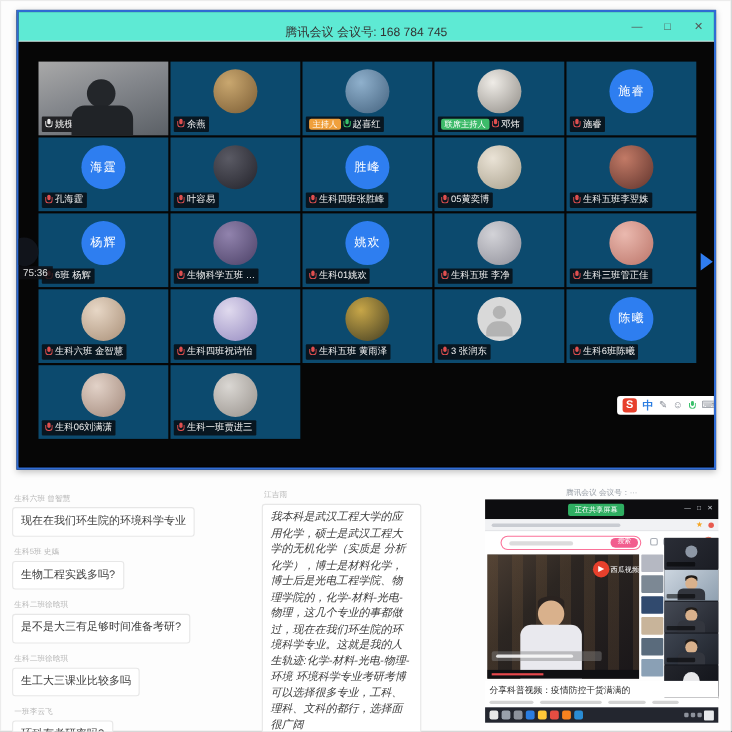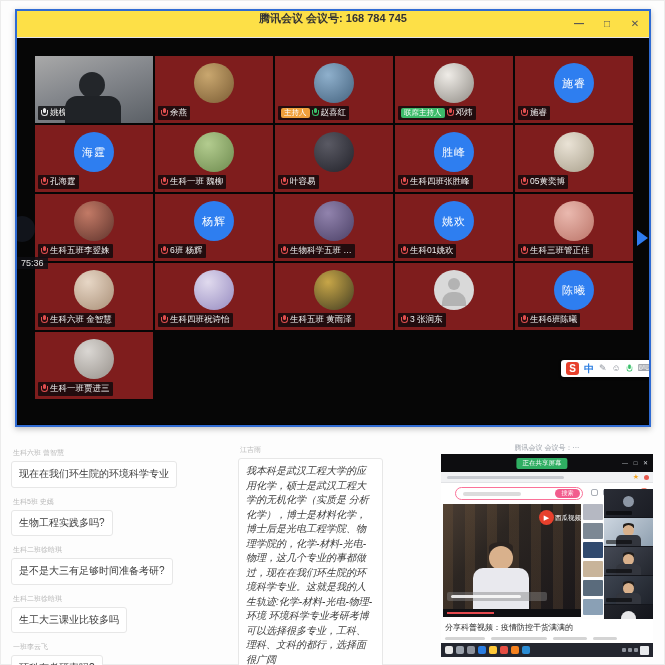--- a/index.html
+++ b/index.html
@@ -3,28 +3,28 @@
 <meta charset="utf-8">
 <style>
   html,body{margin:0;padding:0;background:#fff;}
   body{width:665px;height:665px;position:relative;overflow:hidden;
        font-family:"Liberation Sans","DejaVu Sans",sans-serif;}
   .page{position:absolute;inset:0;border:1px solid #ececec;background:#fdfdfd;}
 
   
   .tm-window{position:absolute;left:14px;top:8px;width:632px;height:414px;
     border:2px solid #2f6bd3;background:#000;box-shadow:0 2px 6px rgba(0,0,0,.25);}
-  .titlebar{height:26px;background:#fde047;position:relative;display:flex;align-items:flex-start;border-bottom:1px solid #e3e3e3;font-weight:bold;}
+  .titlebar{height:26px;background:#5eead4;position:relative;display:flex;align-items:flex-end;border-bottom:1px solid #e3e3e3;}
   .titlebar .t{position:absolute;left:0;right:0;text-align:center;font-size:11px;color:#333;}
   .winctl{margin-left:auto;display:flex;}
   .winctl span{width:28px;text-align:center;font-size:10px;color:#555;line-height:25px;cursor:default;}
   .content{position:relative;height:386px;background:#060606;overflow:hidden;}
 
   .grid{position:absolute;left:18px;top:18px;display:grid;grid-template-columns:repeat(5,118px);grid-auto-rows:67px;gap:2px;}
-  .cell{position:relative;background:#7f1d1d;overflow:hidden;}
+  .cell{position:relative;background:#0c4a6e;overflow:hidden;}
   .av{width:40px;height:40px;border-radius:50%;position:absolute;left:50%;top:7px;transform:translateX(-50%);background:#444;}
   .av.init{background:#2e7ef0;color:#fff;font-size:11px;text-align:center;line-height:40px;letter-spacing:1px;}
   .av.ph{background:#d9d9d9;}
   .av.ph::before{content:"";position:absolute;left:14px;top:8px;width:12px;height:12px;border-radius:50%;background:#b3b3b3;}
   .av.ph::after{content:"";position:absolute;left:8px;top:22px;width:24px;height:14px;border-radius:10px 10px 0 0;background:#b3b3b3;}
   .cell.video{background:linear-gradient(160deg,#a9a9a9 0%,#84878c 45%,#5b6066 100%);}
   .cell.video::before{content:"";position:absolute;left:44px;top:16px;width:26px;height:26px;border-radius:50%;background:#23262a;}
   .cell.video::after{content:"";position:absolute;left:30px;top:40px;width:56px;height:30px;border-radius:12px 12px 0 0;background:#202327;}
   .tag{position:absolute;left:3px;bottom:3px;max-width:112px;display:flex;align-items:center;gap:2px;background:rgba(8,8,10,.78);
        padding:1px 3px;border-radius:1px;white-space:nowrap;overflow:hidden;}
@@ -33,21 +33,21 @@
   .mic{width:7px;height:10px;position:relative;display:inline-block;flex:none;}
   .mic::before{content:"";position:absolute;left:2px;top:0;width:3px;height:5px;border-radius:2px;background:currentColor;}
   .mic::after{content:"";position:absolute;left:0px;top:2px;width:5px;height:5px;border:1px solid currentColor;border-top:none;border-radius:0 0 4px 4px;}
   .mic.muted{color:#e04f4f;}
   .mic.on{color:#e8e8e8;}
   .mic.green{color:#39c06a;}
 
   .next-arrow{position:absolute;right:1px;top:192px;width:0;height:0;cursor:pointer;
     border-top:8px solid transparent;border-bottom:8px solid transparent;border-left:11px solid #2f7cf0;}
   .blob{position:absolute;left:-8px;top:178px;width:26px;height:26px;border-radius:50%;background:#11141b;}
-  .timer{position:absolute;left:0px;top:204px;font-size:9px;color:#e0e0e0;background:rgba(15,15,20,.85);padding:1px 4px;margin-top:15px;}
+  .timer{position:absolute;left:0px;top:204px;font-size:9px;color:#e0e0e0;background:rgba(15,15,20,.85);padding:1px 4px;}
 
   .ime{position:absolute;left:544px;top:322px;width:98px;height:17px;background:#fff;border-radius:3px;
     box-shadow:0 1px 3px rgba(0,0,0,.45);display:flex;align-items:center;gap:5px;padding:0 5px;z-index:40;}
   .ime .s{width:13px;height:13px;background:#e7402c;color:#fff;font-weight:bold;font-size:10px;border-radius:3px;text-align:center;line-height:13px;}
   .ime .zh{color:#2b7de1;font-size:10px;font-weight:bold;}
   .ime .ic{font-size:9px;color:#8a8f98;line-height:17px;}
   .ime .mic{transform:scale(.9);}
 
   
   .chat{position:absolute;display:flex;flex-direction:column;gap:9px;}
@@ -169,28 +169,20 @@
 
   <div class="cell">
     <div class="av init">海霆</div>
     <div class="tag">
 
       <span class="mic muted"></span>
       <span class="pname">孔海霆</span>
     </div>
   </div>
 
-  <div class="cell">
-    <div class="av" style="background: radial-gradient(circle at 35% 30%, rgb(179, 204, 143), rgb(109, 138, 78));"></div>
-    <div class="tag">
-
-      <span class="mic muted"></span>
-      <span class="pname">生科一班 魏柳</span>
-    </div>
-  </div>
 
   <div class="cell">
     <div class="av" style="background: radial-gradient(circle at 35% 30%, rgb(90, 90, 100), rgb(34, 34, 42));"></div>
     <div class="tag">
 
       <span class="mic muted"></span>
       <span class="pname">叶容易</span>
     </div>
   </div>
 
@@ -242,20 +234,28 @@
 
   <div class="cell">
     <div class="av init">姚欢</div>
     <div class="tag">
 
       <span class="mic muted"></span>
       <span class="pname">生科01姚欢</span>
     </div>
   </div>
 
+  <div class="cell">
+    <div class="av" style="background: radial-gradient(circle at 35% 30%, rgb(211, 211, 216), rgb(143, 143, 153));"></div>
+    <div class="tag">
+
+      <span class="mic muted"></span>
+      <span class="pname">生科五班 李净</span>
+    </div>
+  </div>
 
   <div class="cell">
     <div class="av" style="background: radial-gradient(circle at 35% 30%, rgb(234, 185, 175), rgb(187, 116, 104));"></div>
     <div class="tag">
 
       <span class="mic muted"></span>
       <span class="pname">生科三班管正佳</span>
     </div>
   </div>
 
@@ -297,20 +297,28 @@
 
   <div class="cell">
     <div class="av init">陈曦</div>
     <div class="tag">
 
       <span class="mic muted"></span>
       <span class="pname">生科6班陈曦</span>
     </div>
   </div>
 
+  <div class="cell">
+    <div class="av" style="background: radial-gradient(circle at 35% 30%, rgb(226, 210, 200), rgb(162, 136, 122));"></div>
+    <div class="tag">
+
+      <span class="mic muted"></span>
+      <span class="pname">生科06刘满潇</span>
+    </div>
+  </div>
 
 
   <div class="cell">
     <div class="av" style="background: radial-gradient(circle at 35% 30%, rgb(218, 215, 211), rgb(151, 145, 139));"></div>
     <div class="tag">
 
       <span class="mic muted"></span>
       <span class="pname">生科一班贾进三</span>
     </div>
   </div>

